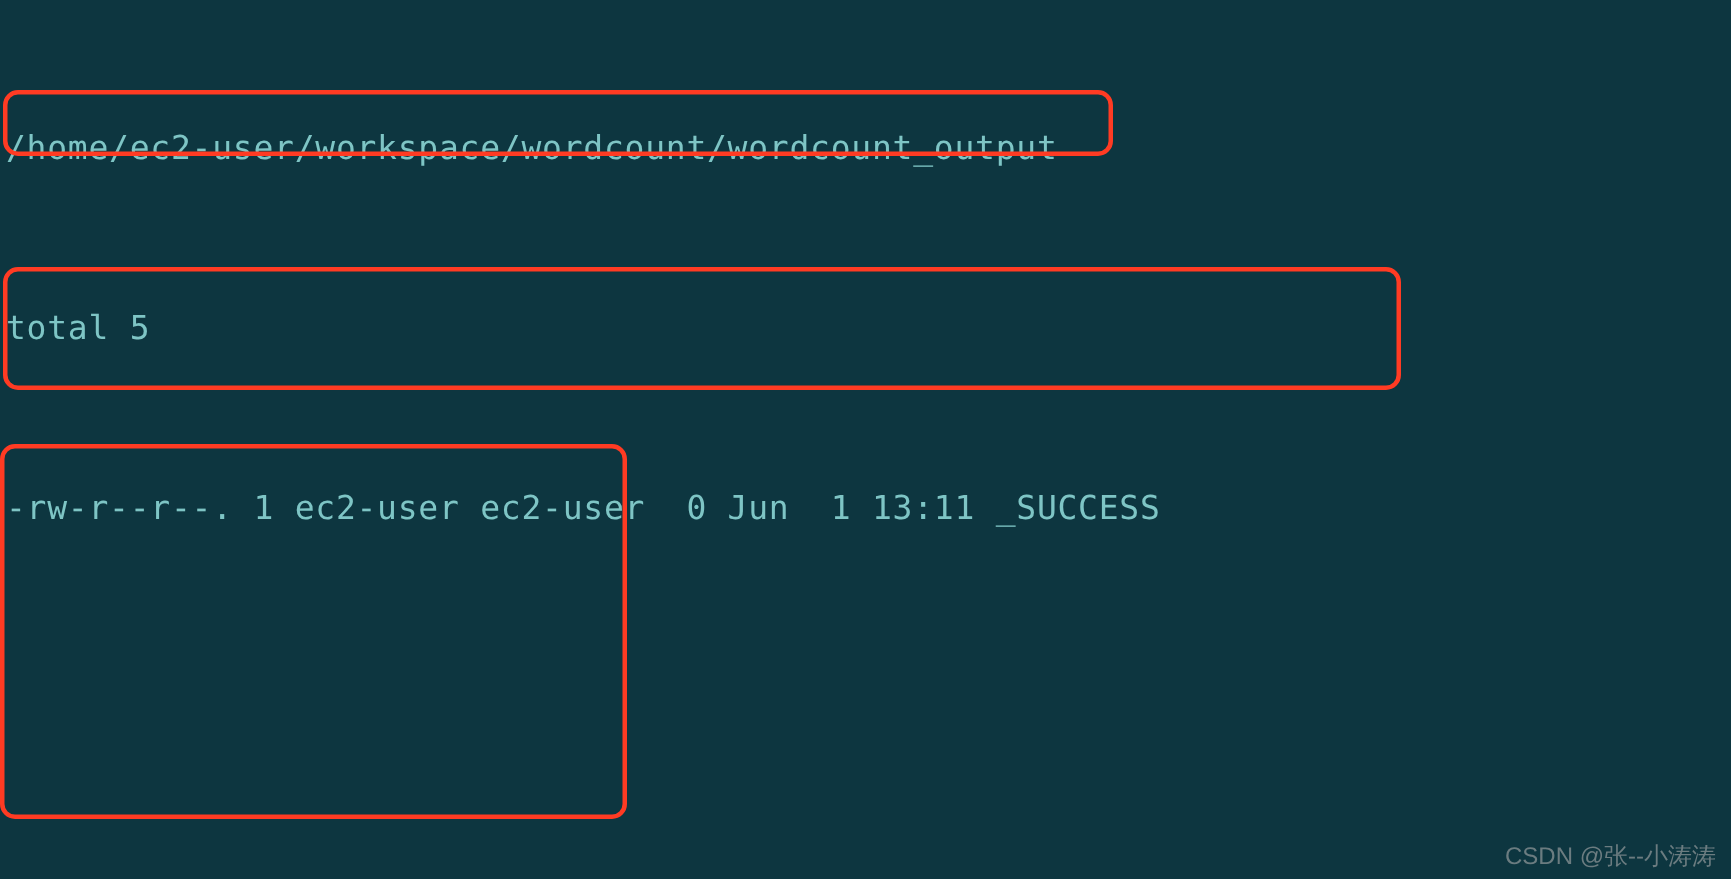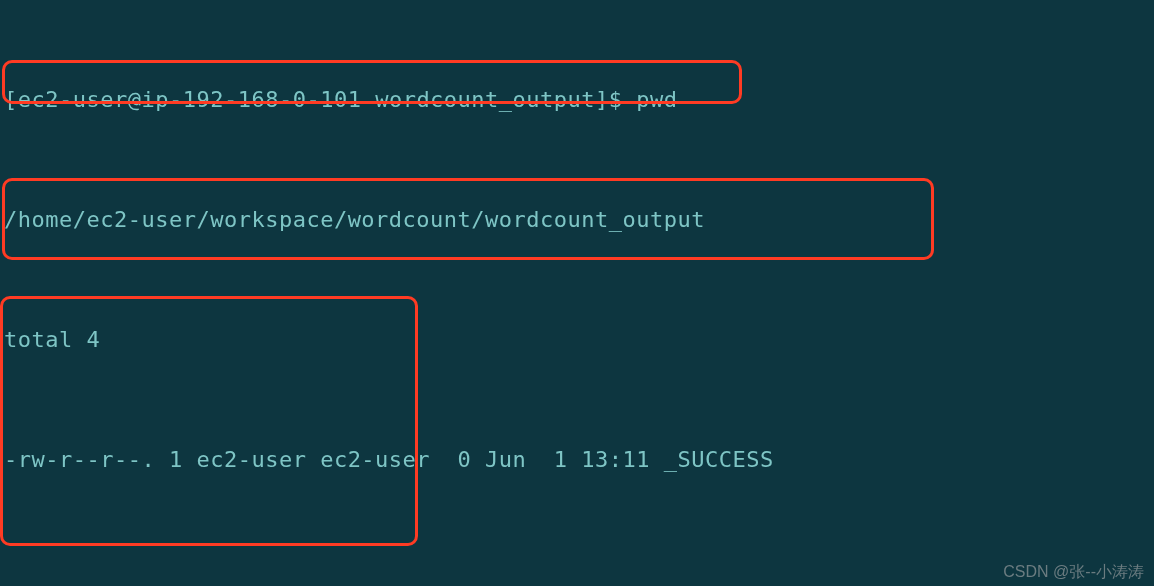--- a/index.html
+++ b/index.html
@@ -42,23 +42,22 @@
       font-size: 16px;
       color: #6b7c80;
       letter-spacing: 0;
       line-height: 1;
     }
   </style>
 </head>
 <body>
 
 <div class="terminal">
-  <div><span class="prompt">[<span>ec2-user</span><span>@</span><span>ip-192-168-0-101</span> <span>wordcount_output</span>]<span>$</span></span> <span class="cmd">pwd</span></div>
   <div class="out">/home/ec2-user/workspace/wordcount/wordcount_output</div>
-  <div class="out">total 4</div>
+  <div class="out">total 5</div>
   <div class="out">-rw-r--r--. 1 ec2-user ec2-user  0 Jun  1 13:11 _SUCCESS</div>
   
   
   
   
   
   
   
   
   

